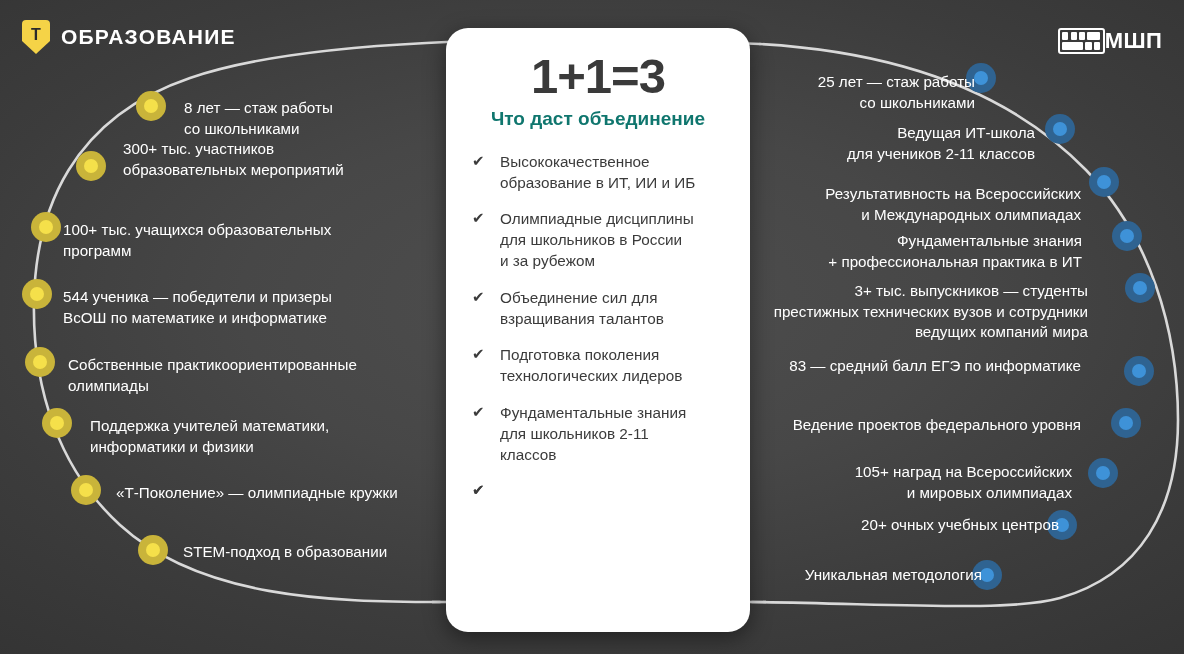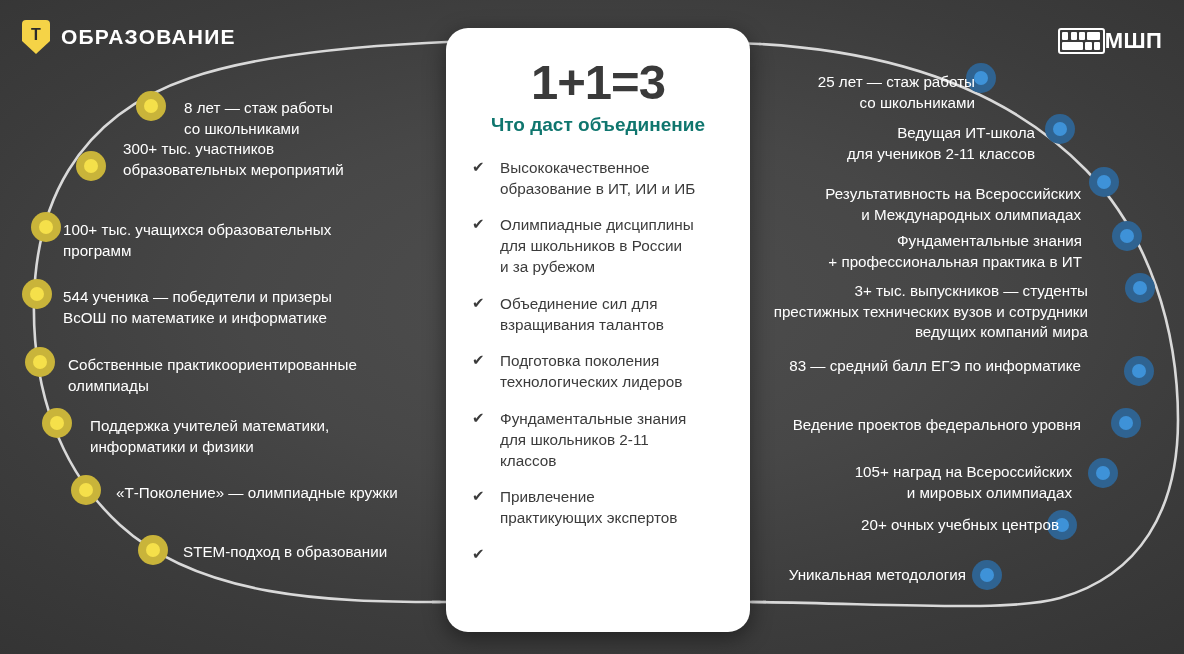--- a/index.html
+++ b/index.html
@@ -52,21 +52,21 @@
 
   
   #card{
     position:absolute;left:446px;top:28px;width:304px;height:604px;
     background:#ffffff;border-radius:22px;
     box-shadow:0 6px 22px rgba(0,0,0,.45);
     box-sizing:border-box;padding:18px 26px 20px 26px;
   }
   #card .eq{
     text-align:center;color:#3a3a3a;font-weight:bold;font-size:49px;
-    letter-spacing:-1px;margin:12px 0 0 0;line-height:1;
+    letter-spacing:-1px;margin:6px 0 0 0;line-height:1;
   }
   #card .subtitle{
     text-align:center;color:#0f766e;font-weight:bold;font-size:19px;
     margin:8px 0 0 0;line-height:1.1;
   }
   #card ul{list-style:none;margin:22px 0 0 0;padding:0;}
   #card li{
     position:relative;padding-left:28px;margin-bottom:16px;
     color:#3b3b3b;font-size:15.3px;line-height:1.36;white-space:pre-line;
   }
@@ -196,38 +196,37 @@
       </div>
       <div class="side-item right-item" style="right: 112px; top: 462px;">105+ наград на Всероссийских
 и мировых олимпиадах</div>
       <div class="dot" style="left: 1047px; top: 510px; width: 30px; height: 30px; background: rgb(47, 99, 145); opacity: 1;">
         <div class="core" style="left: 8px; top: 8px; width: 14px; height: 14px; background: rgb(62, 146, 216);"></div>
       </div>
       <div class="side-item right-item" style="right: 125px; top: 515px;">20+ очных учебных центров</div>
       <div class="dot" style="left: 972px; top: 560px; width: 30px; height: 30px; background: rgb(47, 99, 145); opacity: 1;">
         <div class="core" style="left: 8px; top: 8px; width: 14px; height: 14px; background: rgb(62, 146, 216);"></div>
       </div>
-      <div class="side-item right-item" style="right: 218px; top: 565px; margin-left: 13px;">Уникальная методология</div>
+      <div class="side-item right-item" style="right: 202px; top: 565px; margin-left: 13px;">Уникальная методология</div>
     </div>
 
   <div id="card">
     <div class="eq">1+1=3</div>
     <div class="subtitle">Что даст объединение</div>
     <ul id="card-list">
         <li><span class="check">✔</span><span>Высококачественное
 образование в ИТ, ИИ и ИБ</span></li>
         <li><span class="check">✔</span><span>Олимпиадные дисциплины
 для школьников в России
 и за рубежом</span></li>
         <li><span class="check">✔</span><span>Объединение сил для
 взращивания талантов</span></li>
         <li><span class="check">✔</span><span>Подготовка поколения
 технологических лидеров</span></li>
         <li><span class="check">✔</span><span>Фундаментальные знания
 для школьников 2-11
 классов</span></li>
-        <li><span class="check">✔</span><span>Привлечение
-практикующих экспертов</span></li>
+        <li><span class="check">✔</span></li>
         <li><span class="check">✔</span></li>
       </ul>
   </div>
 
 </div>
 
 </body></html>

